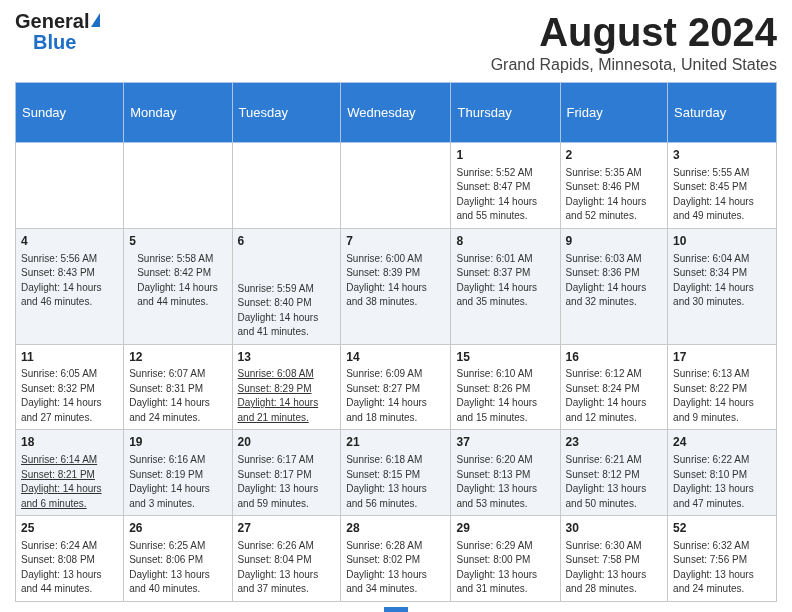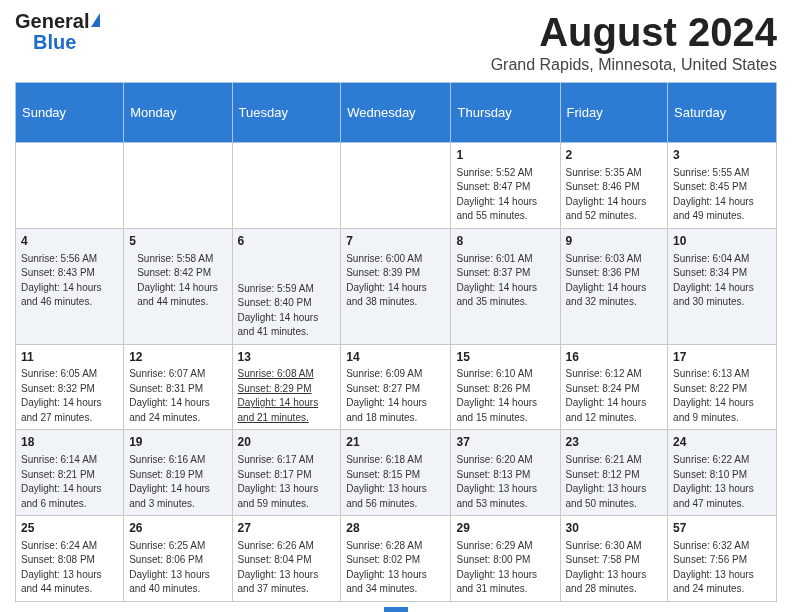--- a/index.html
+++ b/index.html
@@ -264,21 +264,21 @@
         <td>
           <span class="day-number">17</span>
           <div class="day-info" style="white-space: pre-line;">Sunrise: 6:13 AM
 Sunset: 8:22 PM
 Daylight: 14 hours and 9 minutes.</div>
         </td>
       </tr>
       <tr>
         <td>
           <span class="day-number">18</span>
-          <div class="day-info" style="white-space: pre-line;">Sunrise: 6:14 AM
+          <div class="day-info" style="white-space: pre-line; text-decoration: underline;">Sunrise: 6:14 AM
 Sunset: 8:21 PM
 Daylight: 14 hours and 6 minutes.</div>
         </td>
         <td>
           <span class="day-number">19</span>
           <div class="day-info" style="white-space: pre-line;">Sunrise: 6:16 AM
 Sunset: 8:19 PM
 Daylight: 14 hours and 3 minutes.</div>
         </td>
         <td>
@@ -343,21 +343,21 @@
 Sunset: 8:00 PM
 Daylight: 13 hours and 31 minutes.</div>
         </td>
         <td>
           <span class="day-number">30</span>
           <div class="day-info" style="white-space: pre-line;">Sunrise: 6:30 AM
 Sunset: 7:58 PM
 Daylight: 13 hours and 28 minutes.</div>
         </td>
         <td>
-          <span class="day-number">57</span>
+          <span class="day-number">52</span>
           <div class="day-info" style="white-space: pre-line;">Sunrise: 6:32 AM
 Sunset: 7:56 PM
 Daylight: 13 hours and 24 minutes.</div>
         </td>
       </tr>
     </tbody>
 </table>
 
 <div class="footer-area">
   <div class="daylight-color-box"></div>

